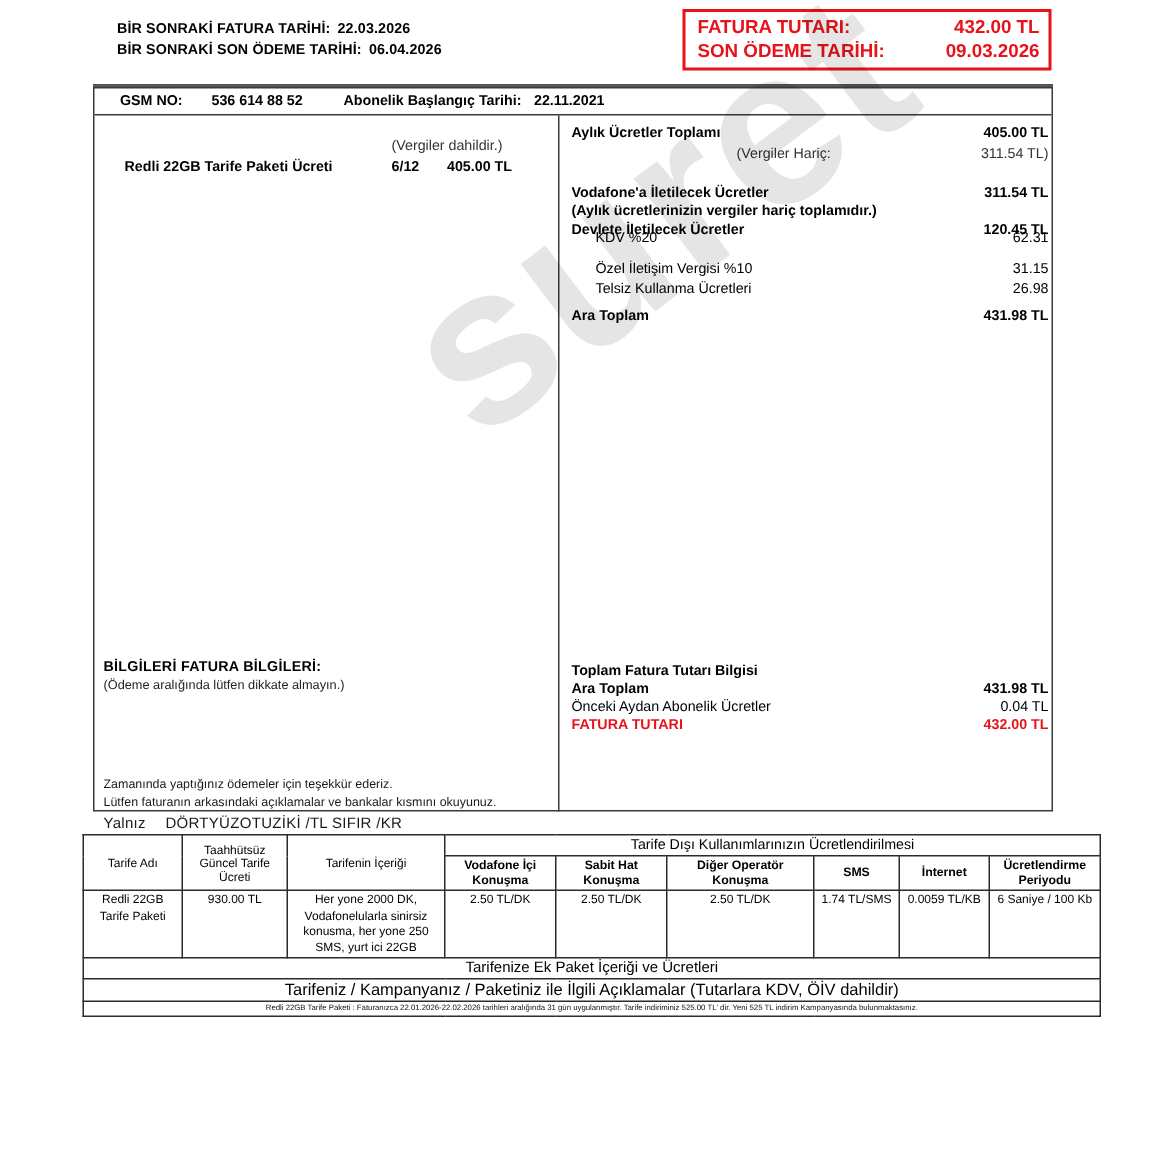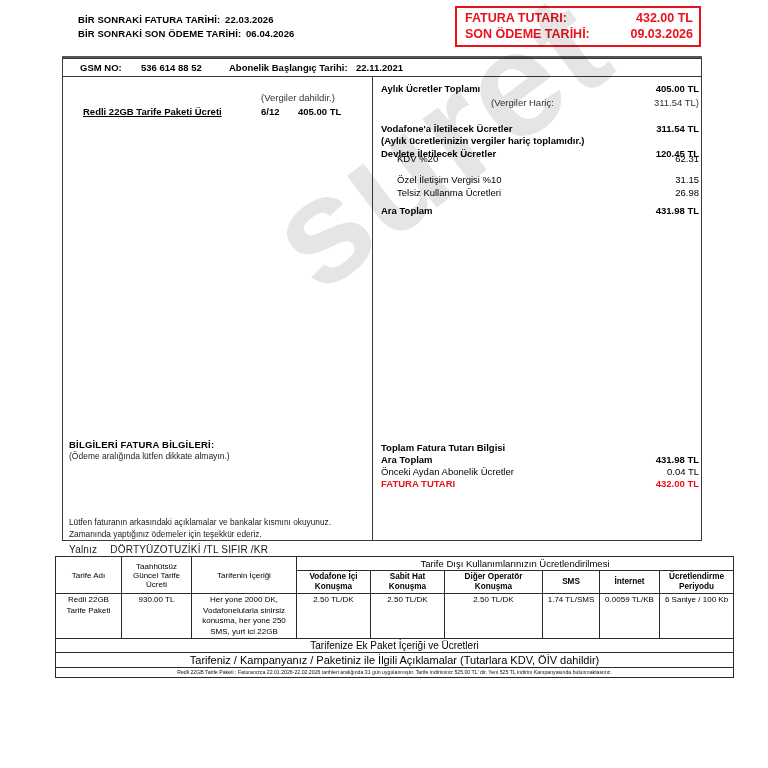--- a/index.html
+++ b/index.html
@@ -112,21 +112,21 @@
     color: #333;
   }
   .pkt-line {
     position: absolute;
     left: 0;
     top: 29px;
     width: 309px;
     font-size: 9.5px;
     font-weight: bold;
   }
-  .pkt-line .pkt-name { position: absolute; left: 20px; text-decoration: underline; }
+  .pkt-line .pkt-name { position: absolute; left: 20px; }
   .pkt-line .pkt-cycle { position: absolute; left: 198px; }
   .pkt-line .pkt-amt { position: absolute; left: 235px; }
 
   .odenmemis {
     position: absolute;
     left: 6px;
     top: 362px;
     font-size: 9.5px;
   }
   .odenmemis .om-title { font-weight: bold; letter-spacing: 0.2px; }
@@ -285,22 +285,22 @@
         <span class="pkt-cycle">6/12</span>
         <span class="pkt-amt">405.00 TL</span>
       </div>
 
       <div class="odenmemis">
         <div class="om-title">BİLGİLERİ FATURA BİLGİLERİ:</div>
         <div class="om-sub">(Ödeme aralığında lütfen dikkate almayın.)</div>
       </div>
 
       <div class="foot-notes">
+        <div>Zamanında yaptığınız ödemeler için teşekkür ederiz.</div>
         <div>Lütfen faturanın arkasındaki açıklamalar ve bankalar kısmını okuyunuz.</div>
-        <div>Zamanında yaptığınız ödemeler için teşekkür ederiz.</div>
       </div>
 
       <div class="yalniz">
         <span class="y-lbl">Yalnız</span>
         <span>DÖRTYÜZOTUZİKİ /TL SIFIR /KR</span>
       </div>
     </div>
 
     <div class="right-col">
 

